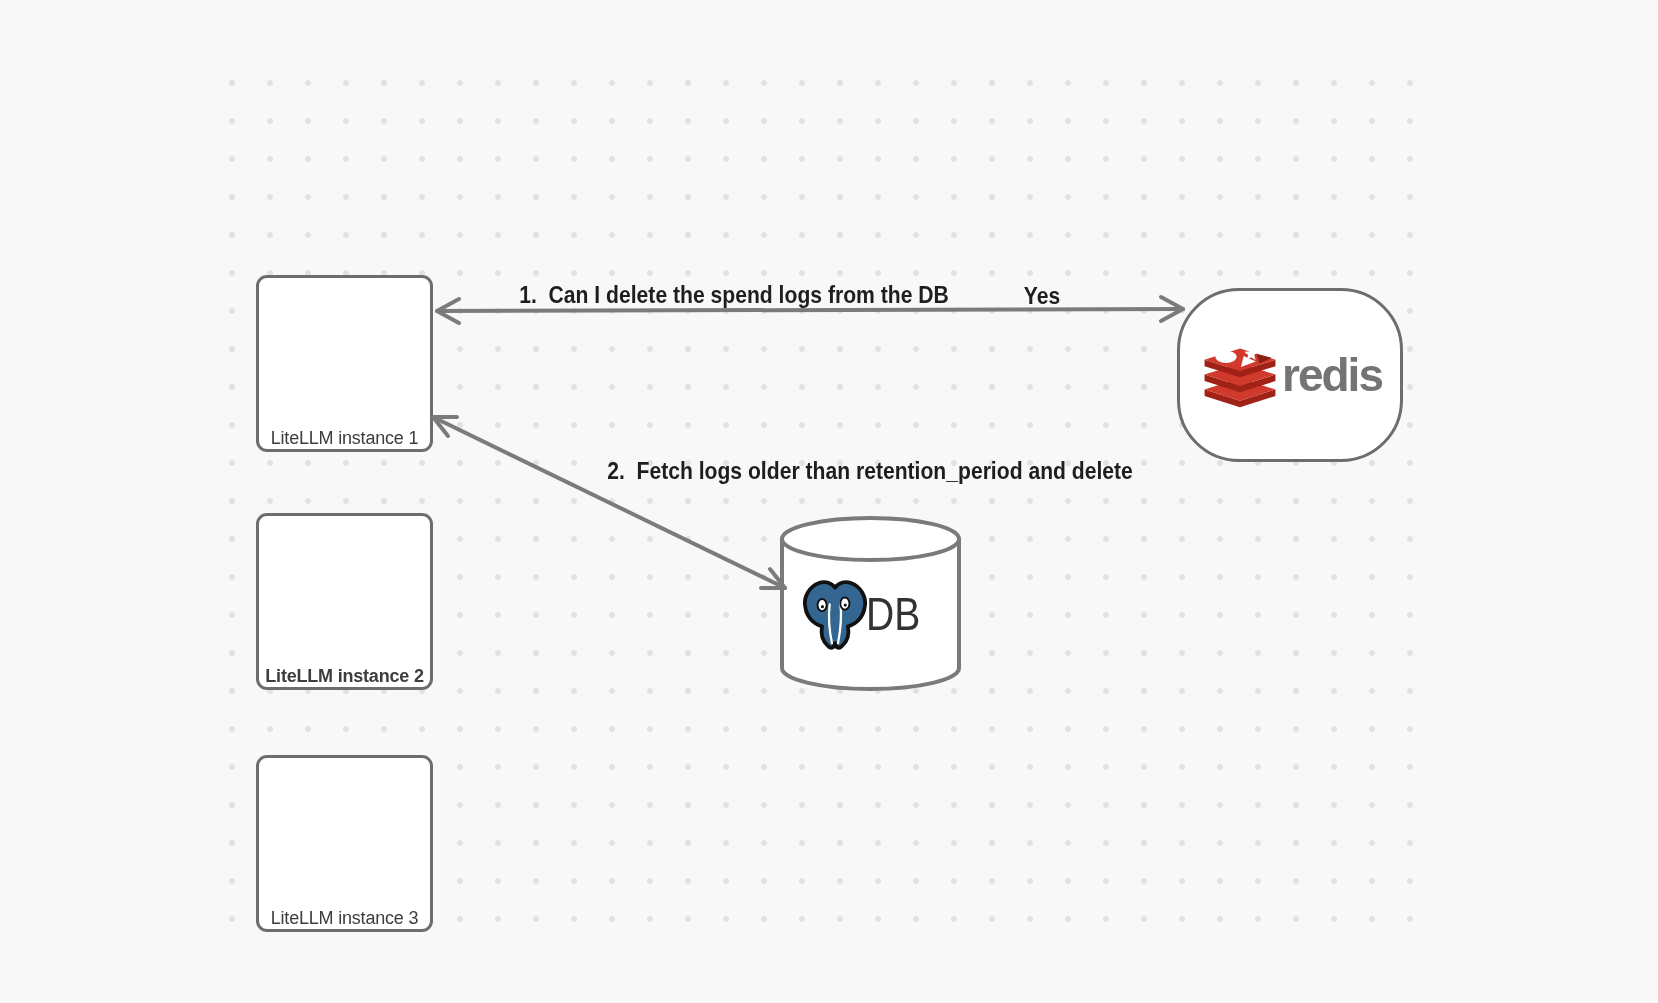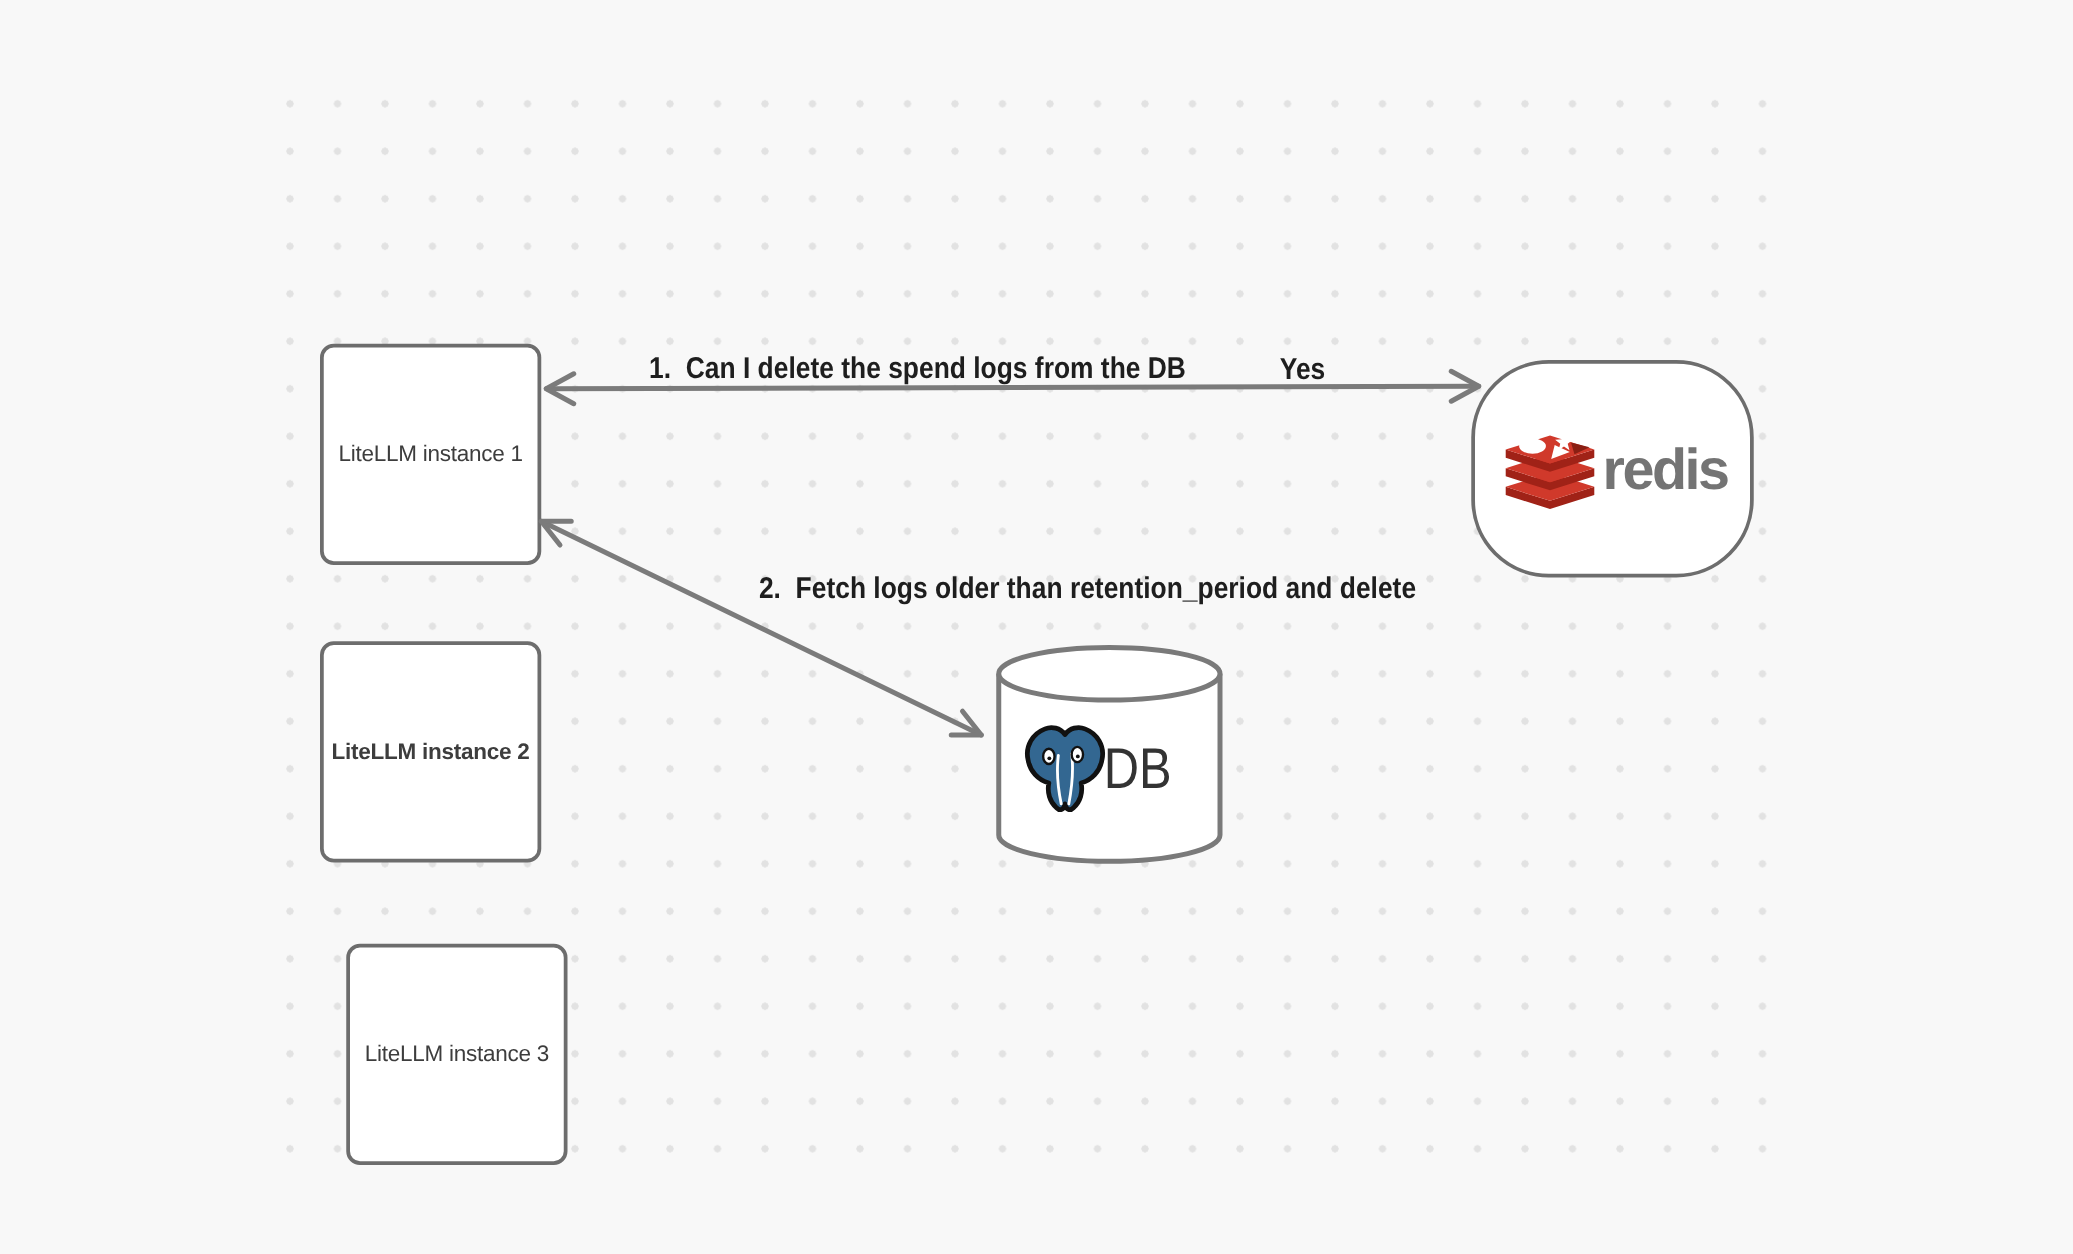--- a/index.html
+++ b/index.html
@@ -9,38 +9,38 @@
     font-family:"Liberation Sans","DejaVu Sans",sans-serif;
   }
   .dot-grid{
     position:absolute;left:213px;top:64px;width:1216px;height:876px;
     background-image:radial-gradient(circle,#e2e2e2 2.7px,rgba(226,226,226,0) 3.1px);
     background-size:38px 38px;
   }
   .node-box{
     position:absolute;width:177px;height:177px;box-sizing:border-box;
     background:#ffffff;border:3px solid #6d6d6d;border-radius:11px;
-    display:flex;align-items:center;justify-content:center;
+    display:flex;align-items:flex-end;justify-content:center;
   }
   .node-box .box-label{
     font-size:18px;color:#3d3d3d;letter-spacing:-0.2px;white-space:nowrap;
   }
   #instance-1{left:256px;top:275px;}
   #instance-2{left:256px;top:513px;font-weight:bold;}
-  #instance-3{left:256px;top:755px;margin-left:21px;}
+  #instance-3{left:256px;top:755px;}
   .redis-node{
     position:absolute;left:1177px;top:288px;width:226px;height:174px;box-sizing:border-box;
     background:#ffffff;border:3px solid #6d6d6d;border-radius:62px;
     display:flex;flex-direction:row;align-items:center;justify-content:center;
   }
   .redis-wordmark{
     font-size:46px;font-weight:700;color:#747474;letter-spacing:-2px;
     line-height:0.82;margin-top:2px;
   }
-  .db-group{position:absolute;left:795px;top:515px;width:186px;height:178px;}
+  .db-group{position:absolute;left:778px;top:515px;width:186px;height:178px;}
   .db-cylinder-svg{position:absolute;left:0;top:0;}
   .pg-elephant{position:absolute;left:17px;top:62px;}
   .db-label{
     position:absolute;left:88px;top:76px;font-size:46px;color:#333333;
     line-height:1;transform:scaleX(0.85);transform-origin:0 50%;
   }
   .edges-overlay{position:absolute;left:0;top:0;pointer-events:none;}
   .edge-label{
     position:absolute;font-size:24px;font-weight:700;color:#1e1e1e;
     white-space:pre;line-height:1.05;

